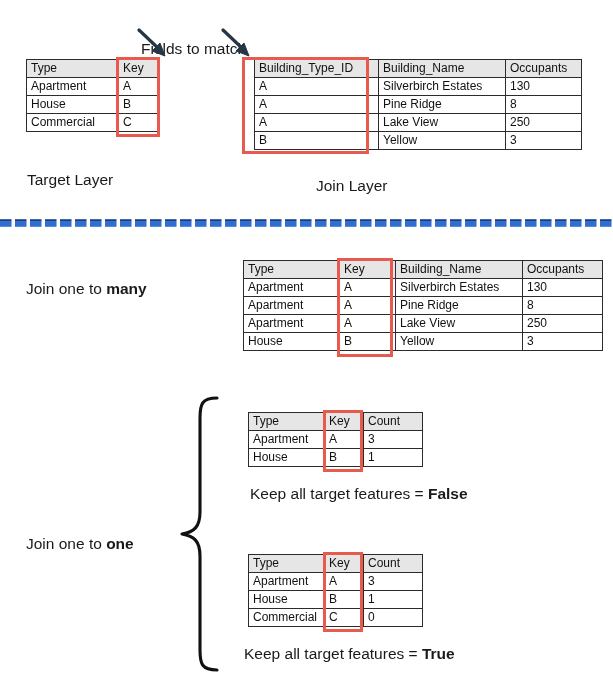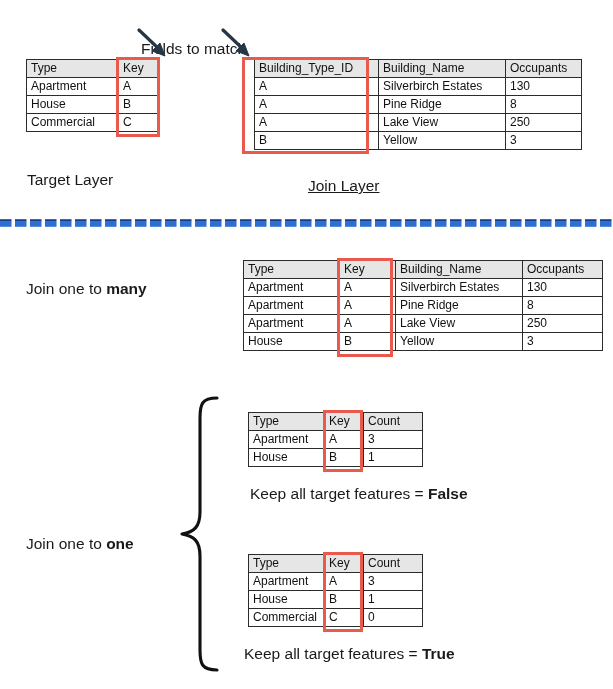--- a/index.html
+++ b/index.html
@@ -154,21 +154,21 @@
     <tr>
       <td>B</td>
       <td>Yellow</td>
       <td>3</td>
     </tr>
   </tbody>
 </table>
 <div class="keybox" style="left:242px; top:57px; width:127px; height:97px;"></div>
 
 <div class="lbl big" style="left:27px; top:171px;">Target Layer</div>
-<div class="lbl big" style="left:308px; top:177px;text-decoration:underline;">Join Layer</div>
+<div class="lbl big" style="left:316px; top:177px;">Join Layer</div>
 
 <svg class="divider" style="top:218px;" width="613" height="11" viewBox="0 0 613 11">
   <defs>
     <g id="dashseg">
       <rect x="0" y="3.2" width="11.5" height="5.6" fill="#2e6fd4"></rect>
       <rect x="0" y="1.2" width="11.5" height="2.2" fill="#1b3f8f"></rect>
     </g>
   </defs>
   <g>
     <use href="#dashseg" x="0"></use>

